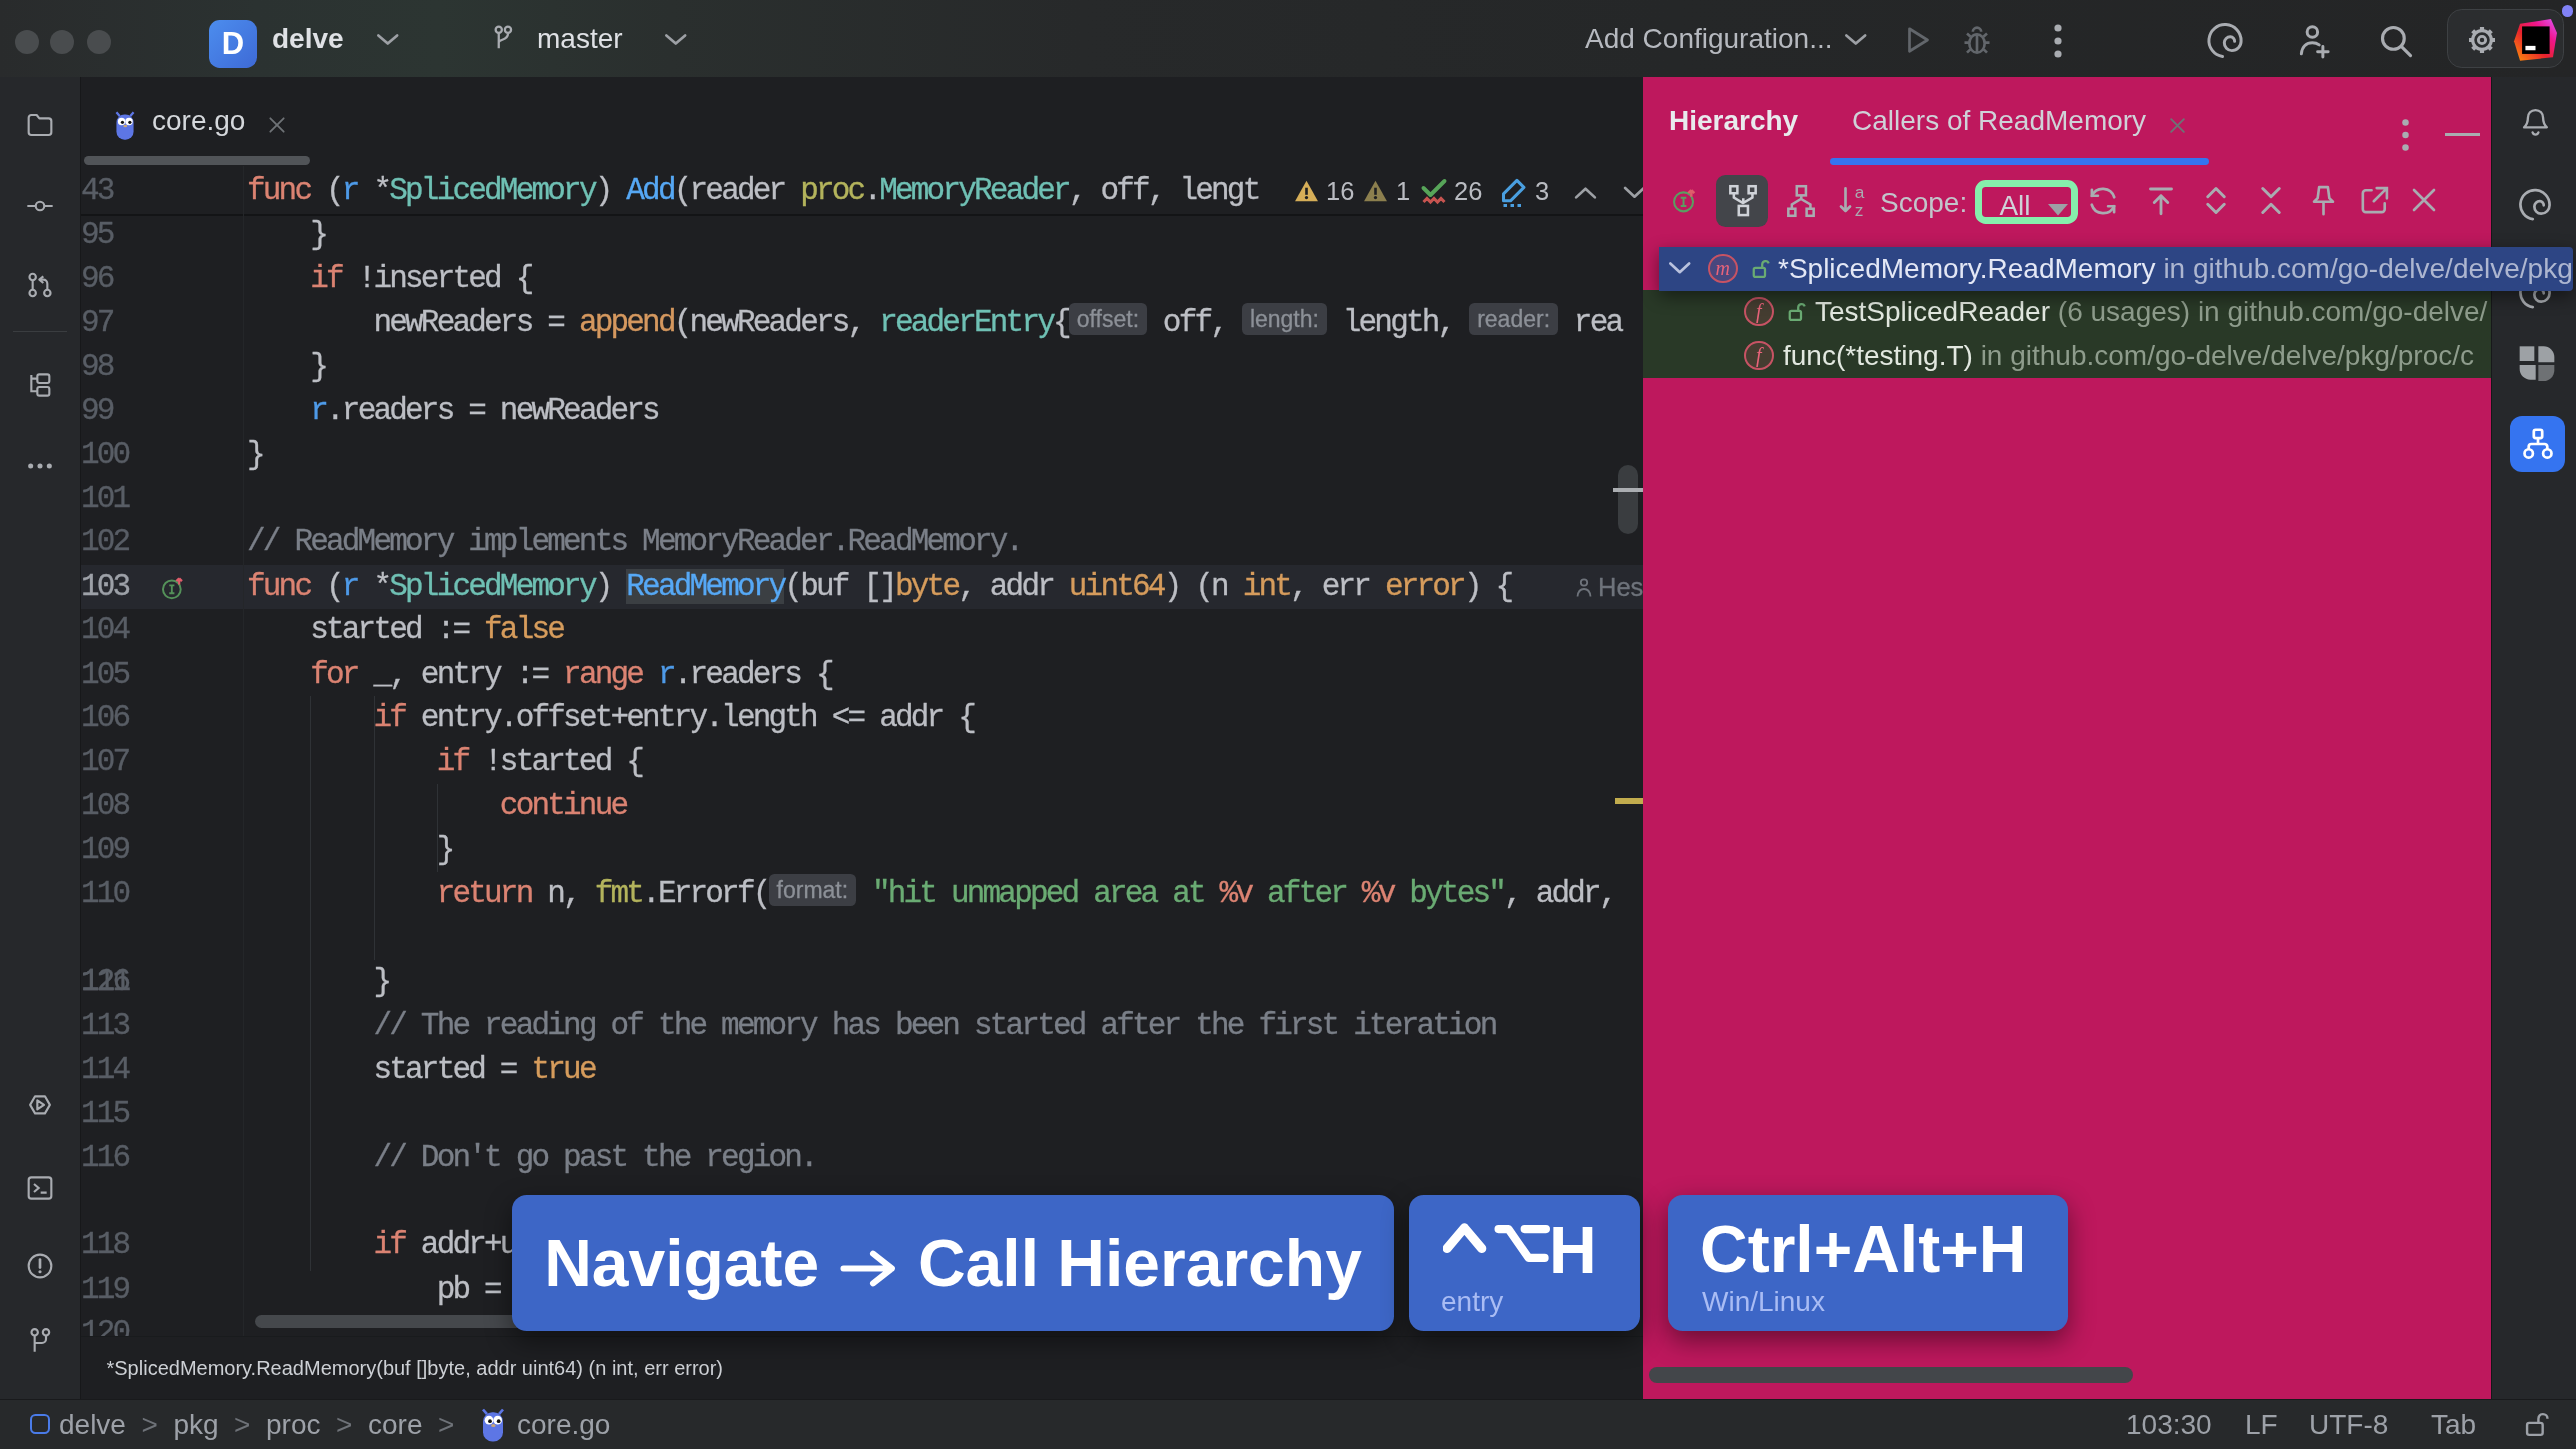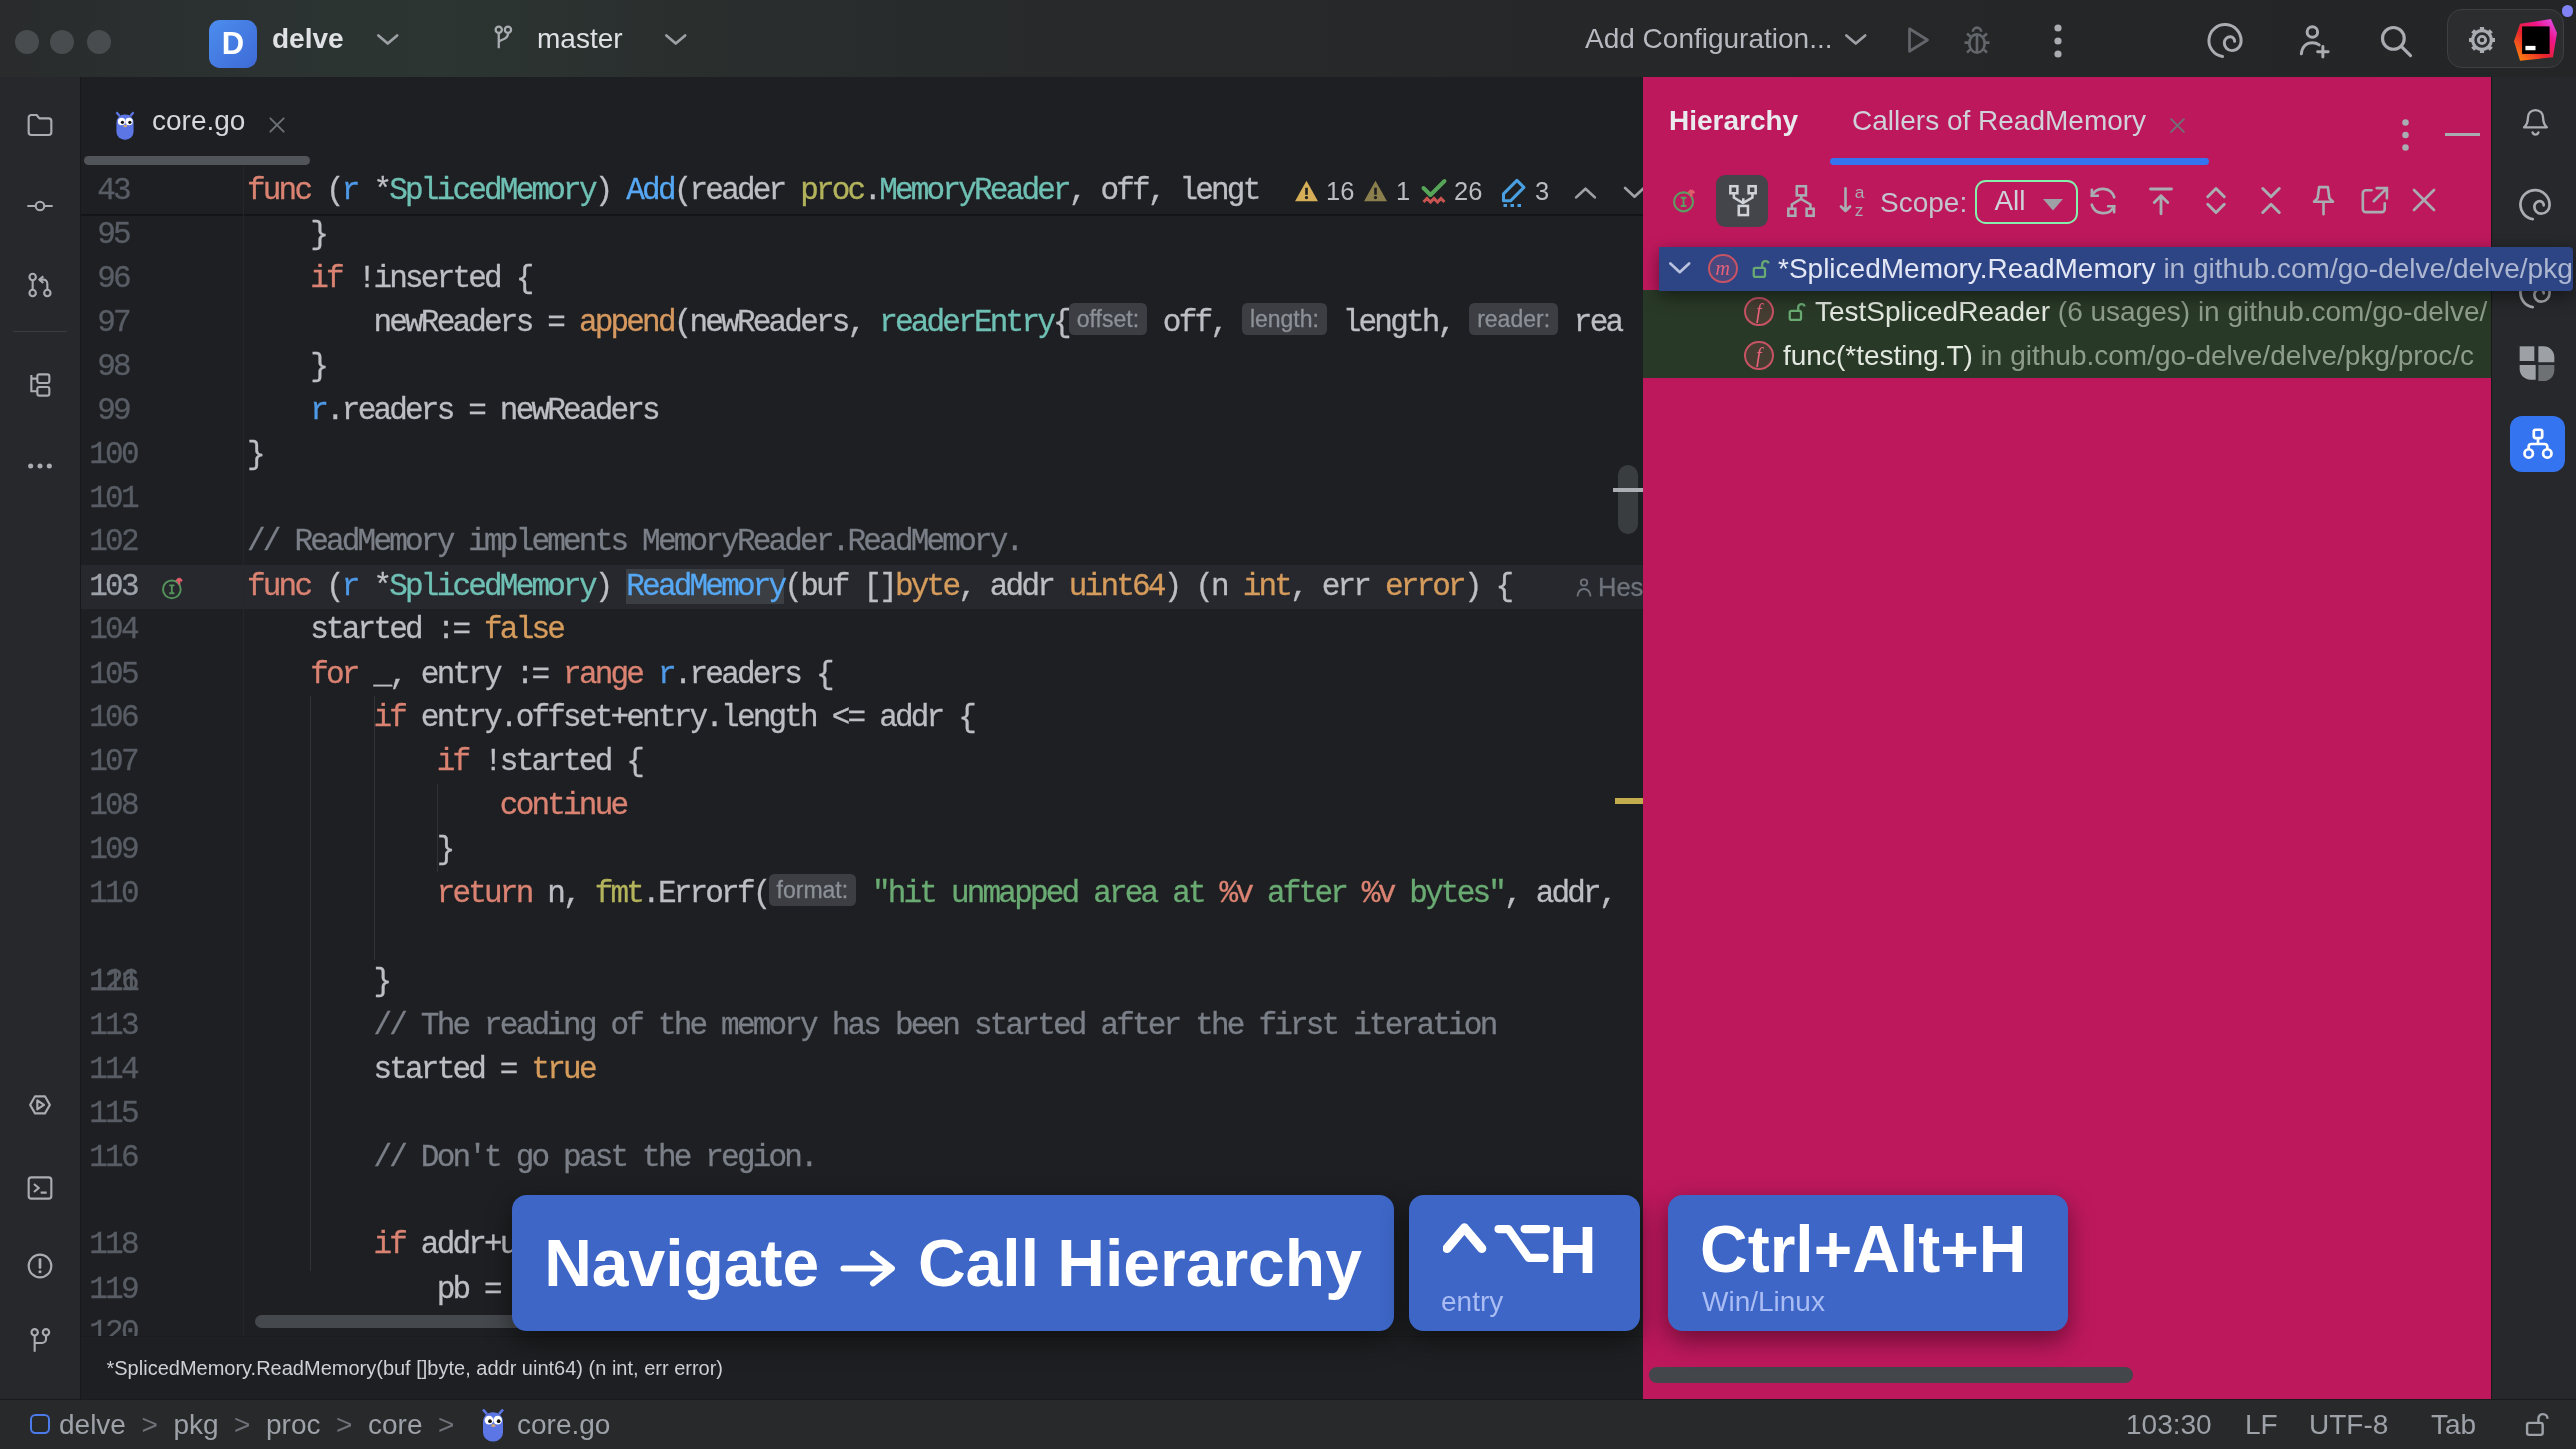--- a/index.html
+++ b/index.html
@@ -19,21 +19,21 @@
 #rstripe{position:absolute;left:2491px;top:77px;width:85px;height:1322px;background:#26282B;border-left:0.7px solid #17181A}
 .sic{position:absolute;left:24px}
 
 #status{position:absolute;left:0;top:1399px;width:2576px;height:50px;background:#27292B;border-top:0.7px solid #191A1C;
 font-size:28px;color:#9DA1A8}
 #status .sep{color:#6E7278}
 
 #ed{position:absolute;left:81px;top:77px;width:1562px;height:1322px;background:#1E1F22;overflow:hidden}
 .ln,.sticky{position:absolute;left:0;width:1562px;height:44px;-webkit-text-stroke:0.3px currentColor;font-family:"Liberation Mono",monospace;
 font-size:31px;letter-spacing:-2.8px;line-height:44px;white-space:pre;color:#BCBEC4}
-.num{position:absolute;left:0;top:0;width:64px;text-align:center;color:#585D65}
+.num{position:absolute;left:0;top:0;width:64px;text-align:left;color:#585D65}
 .ct{position:absolute;left:166px;top:0}
 .k{color:#DB8372}.t{color:#6FC0B4}.fn{color:#56A8F5}.p{color:#B3B35C}.s{color:#6AAB73}
 .c{color:#7A7F88}.o{color:#D69C5C}.v{color:#4E9AE8}.b{color:#D5985F}
 .chip{display:inline-block;font-family:"Liberation Sans",sans-serif;font-size:23px;letter-spacing:0;
 background:#3C3E44;color:#8C9097;border-radius:5.4px;padding:0 8px;height:32px;line-height:32px;vertical-align:4px}
 .ig{position:absolute;width:1.3px;background:#2F3236}
 
 #panel{position:absolute;left:1643px;top:77px;width:848px;height:1322px;background:#be185d;z-index:5}
 .ptxt{position:absolute;font-size:28px;color:#CFD2D8;white-space:pre}
 .row{position:absolute;left:2px;height:44px;line-height:44px;font-size:28px;white-space:pre;overflow:hidden}
@@ -347,21 +347,21 @@
       <rect x="3" y="19" width="5" height="5"></rect>
       <rect x="16" y="19" width="5" height="5"></rect>
       <path d="M5.5 19v-3l6.5-4 6.7 4v3M12.2 9.5V12"></path>
     </svg>
  <svg class="abs" style="left:193px;top:106px" width="35" height="36" viewBox="0 0 26 27">
       <path d="M7 4v17M7 21l-3.4-3.4M7 21l3.4-3.4" stroke="#A9ACB1" stroke-width="2" fill="none" stroke-linecap="round"></path>
       <text x="14" y="11" font-size="13" fill="#A9ACB1" font-family="Liberation Sans">a</text>
       <text x="14" y="25" font-size="13" fill="#A9ACB1" font-family="Liberation Sans">z</text>
     </svg>
  <div class="ptxt" style="left:237px;top:110px;color:#C2C5CB">Scope:</div>
- <div class="abs" style="left:332px;top:103px;width:103px;height:44px;border:2px solid #86efac;border-radius:10.7px">
+ <div class="abs" style="left:332px;top:103px;width:103px;height:44px;border:7px solid #86efac;border-radius:10.7px">
   <div class="ptxt" style="left:17.4px;top:3.4px">All</div>
   <svg class="abs" style="left:64px;top:14.8px" width="24" height="14.8" viewBox="0 0 36 22">
         <path d="M3 3h30L18 20z" fill="#9DA0A5"></path>
       </svg>
  </div>
  <svg class="abs" style="left:442px;top:106px" width="36" height="36" viewBox="0 0 24 24" fill="none" stroke="#A9ACB1" stroke-width="1.8" stroke-linecap="round">
       <path d="M19.5 9.5a8 8 0 00-14.9-1M4.5 14.5a8 8 0 0014.9 1"></path>
       <path d="M4.6 4.5v4h4M19.4 19.5v-4h-4"></path>
     </svg>
  <svg class="abs" style="left:500px;top:106px" width="36" height="36" viewBox="0 0 24 24" fill="none" stroke="#A9ACB1" stroke-width="1.9" stroke-linecap="round" stroke-linejoin="round">

